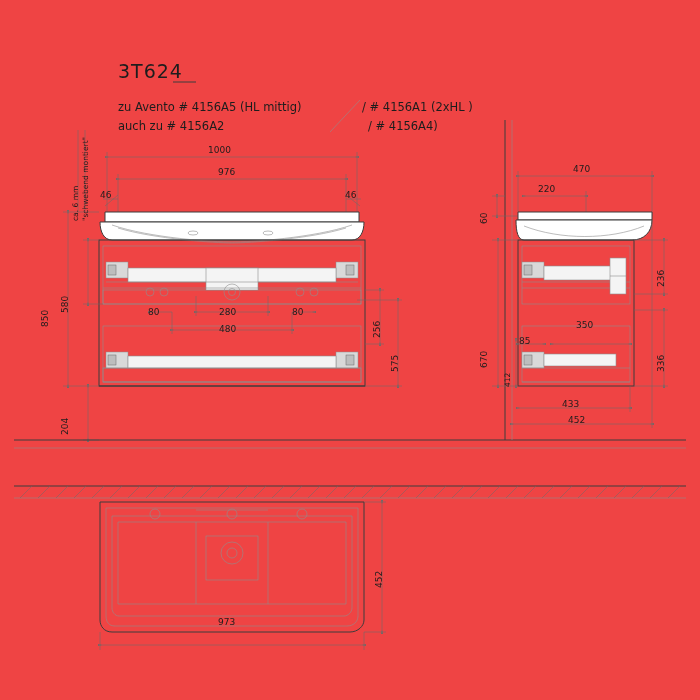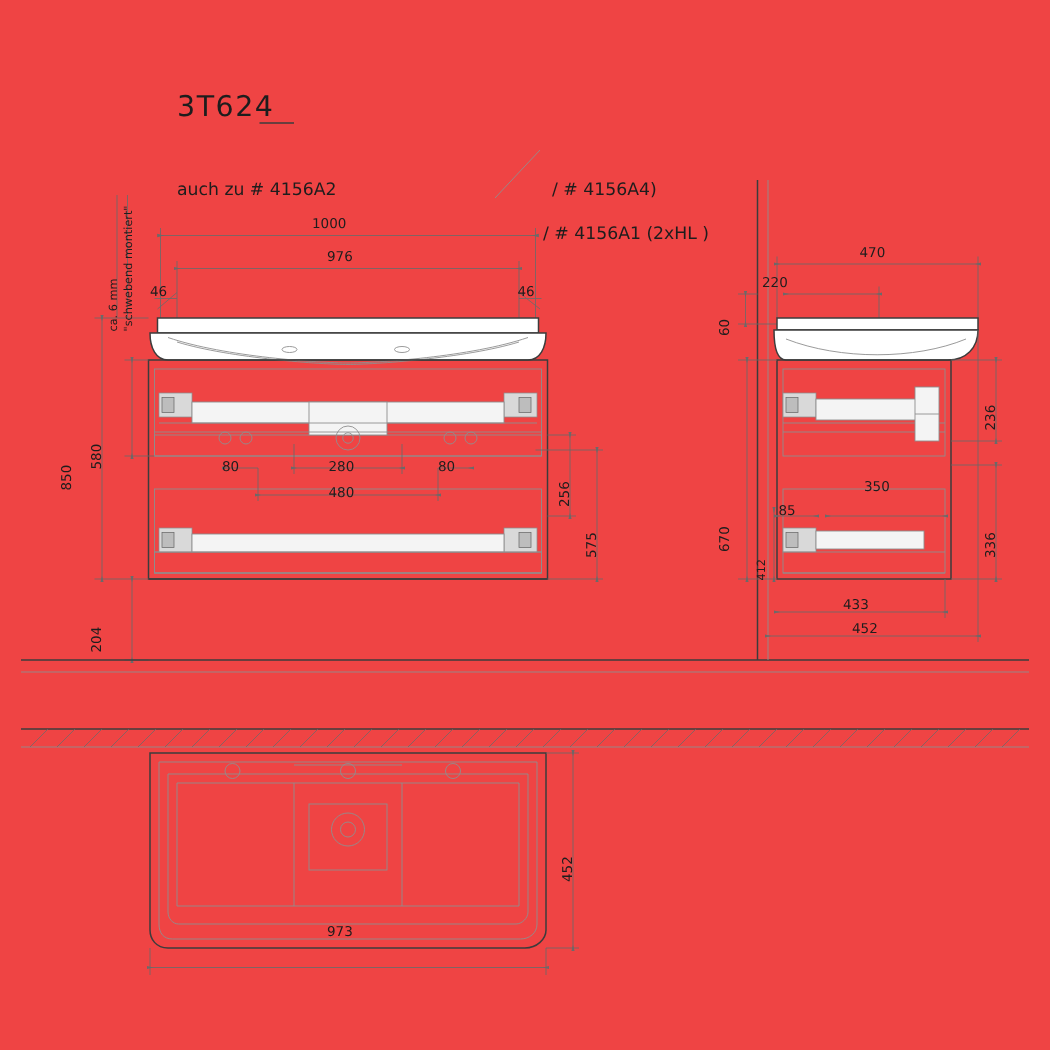--- a/index.html
+++ b/index.html
@@ -284,21 +284,22 @@
 
     <line class="d" x1="382" y1="502" x2="382" y2="632" marker-start="url(#arr)" marker-end="url(#ar)"></line>
     <line class="d" x1="364" y1="502" x2="386" y2="502"></line>
     <line class="d" x1="364" y1="632" x2="386" y2="632"></line>
     <line class="d" x1="100" y1="645" x2="364" y2="645" marker-start="url(#arr)" marker-end="url(#ar)"></line>
     <line class="d" x1="100" y1="632" x2="100" y2="650"></line>
     <line class="d" x1="364" y1="632" x2="364" y2="650"></line>
   </svg>
 
   <div class="ttl title-main" style="left:118px; top:60px;">3T624</div>
-  <div class="ttl subline" style="left:362px; top:100px;margin-top:48px;">/ # 4156A1 (2xHL )</div>
+  <div class="ttl subline" style="left:118px; top:100px;">zu Avento # 4156A5 (HL mittig)</div>
+  <div class="ttl subline" style="left:362px; top:100px;">/ # 4156A1 (2xHL )</div>
   <div class="ttl subline" style="left:118px; top:119px;">auch zu # 4156A2</div>
   <div class="ttl subline" style="left:368px; top:119px;">/ # 4156A4)</div>
 
   <div class="dim vert tiny" style="left:80px; top:212px;">ca. 6 mm</div>
   <div class="dim vert tiny" style="left:90px; top:212px;">"schwebend montiert"</div>
 
   <div class="dim" style="left:208px; top:145px;">1000</div>
   <div class="dim" style="left:218px; top:167px;">976</div>
   <div class="dim" style="left:100px; top:190px;">46</div>
   <div class="dim" style="left:345px; top:190px;">46</div>
@@ -309,21 +310,21 @@
 
   <div class="dim" style="left:148px; top:307px;">80</div>
   <div class="dim" style="left:219px; top:307px;">280</div>
   <div class="dim" style="left:219px; top:324px;">480</div>
   <div class="dim" style="left:292px; top:307px;">80</div>
 
   <div class="dim vert" style="left:382px; top:328px;">256</div>
   <div class="dim vert" style="left:400px; top:362px;">575</div>
 
   <div class="dim" style="left:573px; top:164px;">470</div>
-  <div class="dim" style="left:508px; top:184px;">220</div>
+  <div class="dim" style="left:538px; top:184px;">220</div>
   <div class="dim vert" style="left:489px; top:214px;">60</div>
 
   <div class="dim vert" style="left:666px; top:277px;">236</div>
   <div class="dim vert" style="left:666px; top:362px;">336</div>
   <div class="dim vert" style="left:489px; top:358px;">670</div>
 
   <div class="dim" style="left:519px; top:336px;">85</div>
   <div class="dim" style="left:576px; top:320px;">350</div>
   <div class="dim vert tiny" style="left:512px; top:378px;">412</div>
 

